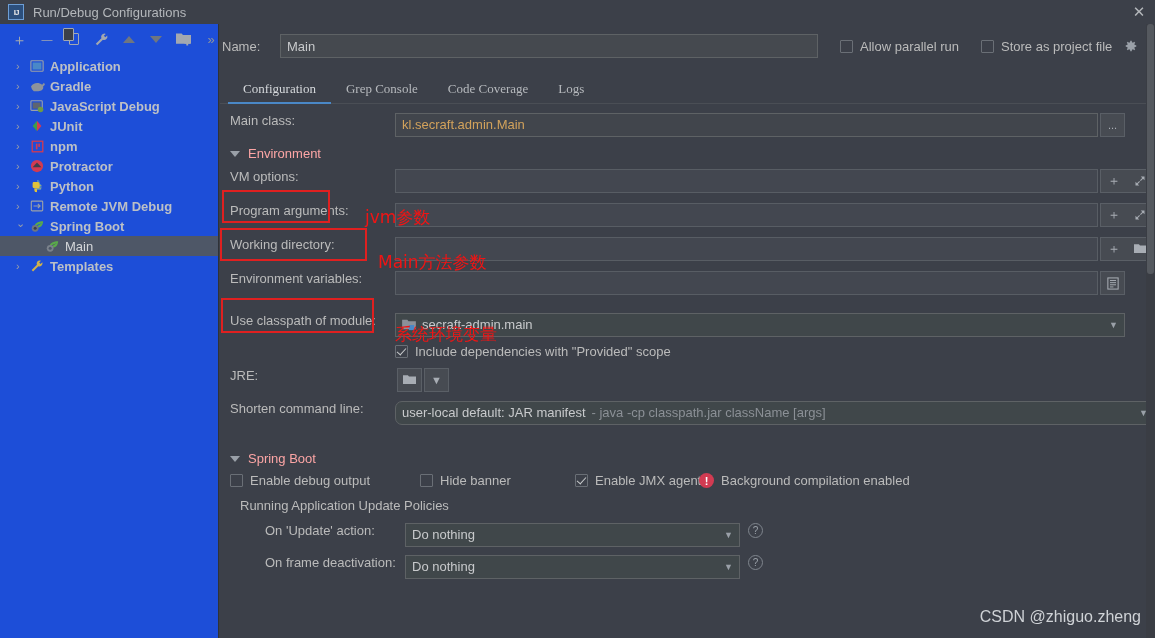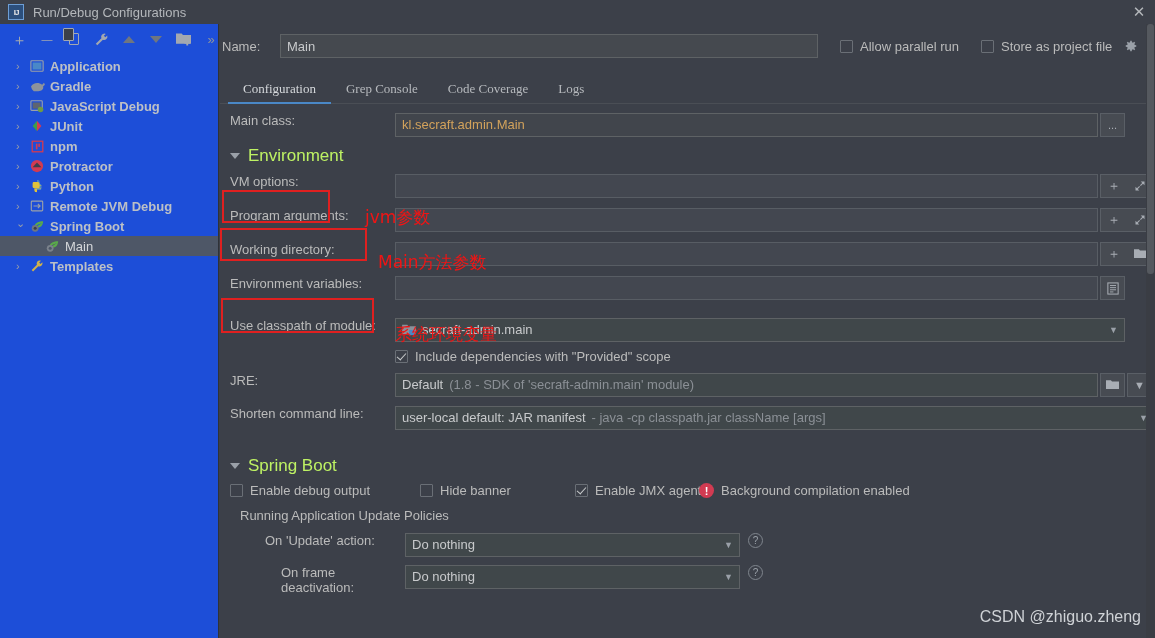--- a/index.html
+++ b/index.html
@@ -157,21 +157,21 @@
     height: 24px; margin-left: 2px; background: #474b52; border: 1px solid #5a5f66;
     display: flex; align-items: center; cursor: pointer;
   }
   .act-group > span {
     width: 26px; display:flex; align-items:center; justify-content:center;
     color:#a8adb4; font-size: 13px;
   }
 
   .sec-head { display:flex; align-items:center; gap:8px; padding-left:10px; margin: 7px 0 8px 0; cursor:pointer;}
   .sec-tri::before { content:""; display:block; border-left:5px solid transparent; border-right:5px solid transparent; border-top:6px solid #9aa0a8; }
-  .sec-title { font-size:17px; color:#bef264; }
+  .sec-title { font-size:13px; color:#fca5a5; }
 
   .combo-arrow { margin-left:auto; color:#9aa0a8; font-size:9px; padding-left:6px; }
   .muted { color:#8b9096; }
   .orange { color:#d2a25b; }
 
   
   .annot-box {
     position: absolute; border: 2px solid #e02020; pointer-events: none;
   }
   .annot-text {
@@ -471,35 +471,31 @@
       <div class="frow" style="margin-bottom:9px;">
         <div class="flabel"></div>
         <div class="sb-chk">
           <span class="chk checked"></span>
           <span class="chk-label">Include dependencies with "Provided" scope</span>
         </div>
       </div>
 
       <div class="frow" style="margin-bottom:9px;">
         <div class="flabel">JRE:</div>
-        <div class="field teal" style="width:703px;">
-          <span>Default</span>
-          <span class="muted" style="margin-left:6px;">(1.8 - SDK of 'secraft-admin.main' module)</span>
-        </div>
         <div class="mini-btn">
           <svg width="13" height="12" viewBox="0 0 16 14">
               <path d="M0 1h6l1.4 1.6H16V12H0z" fill="#a8adb4"></path>
             </svg>
         </div>
         <div class="mini-btn">▼</div>
       </div>
 
       <div class="frow" style="margin-bottom:6px;">
         <div class="flabel">Shorten command line:</div>
-        <div class="field teal" style="width:834px;">
+        <div class="field teal" style="width:834px;border-radius:7px;">
           <span>user-local default: JAR manifest</span>
           <span class="muted" style="margin-left:6px;">- java -cp classpath.jar className [args]</span>
           <span class="combo-arrow">▼</span>
         </div>
       </div>
 
       <div class="sec-head" style="margin-top:26px; margin-bottom:7px;">
         <span class="sec-tri"></span>
         <span class="sec-title">Spring Boot</span>
       </div>
@@ -528,21 +524,21 @@
       <div class="frow" style="margin-top:10px; margin-bottom:8px;">
         <div class="flabel" style="padding-left:45px; width:185px; flex:0 0 185px;">On 'Update' action:</div>
         <div class="field teal" style="width:335px;">
           <span>Do nothing</span>
           <span class="combo-arrow">▼</span>
         </div>
         <div class="help-ico">?</div>
       </div>
 
       <div class="frow">
-        <div class="flabel" style="padding-left:61px; width:185px; flex:0 0 185px;">On frame deactivation:</div>
+        <div class="flabel" style="padding-left:45px; width:185px; flex:0 0 185px;">On frame deactivation:</div>
         <div class="field teal" style="width:335px;">
           <span>Do nothing</span>
           <span class="combo-arrow">▼</span>
         </div>
         <div class="help-ico">?</div>
       </div>
 
     </div>
   </div>
 

